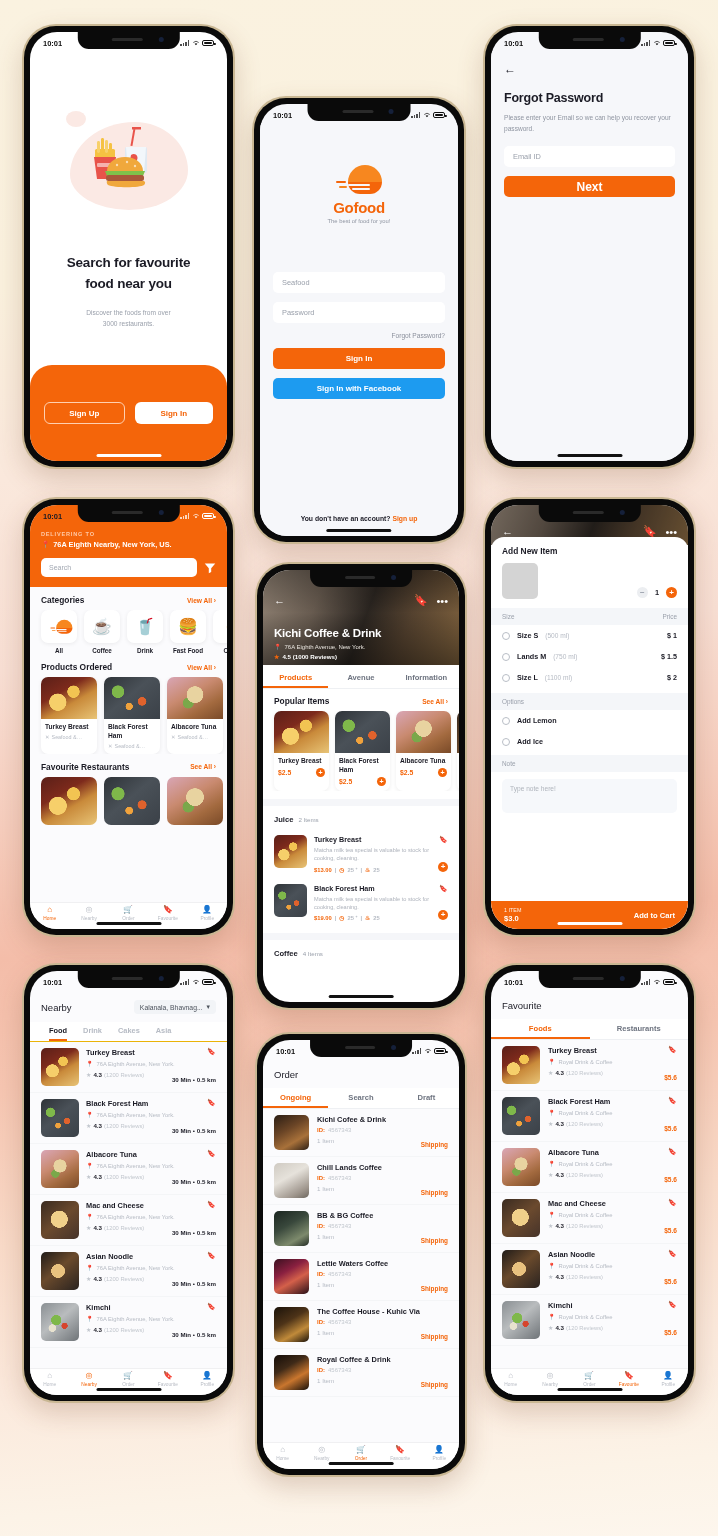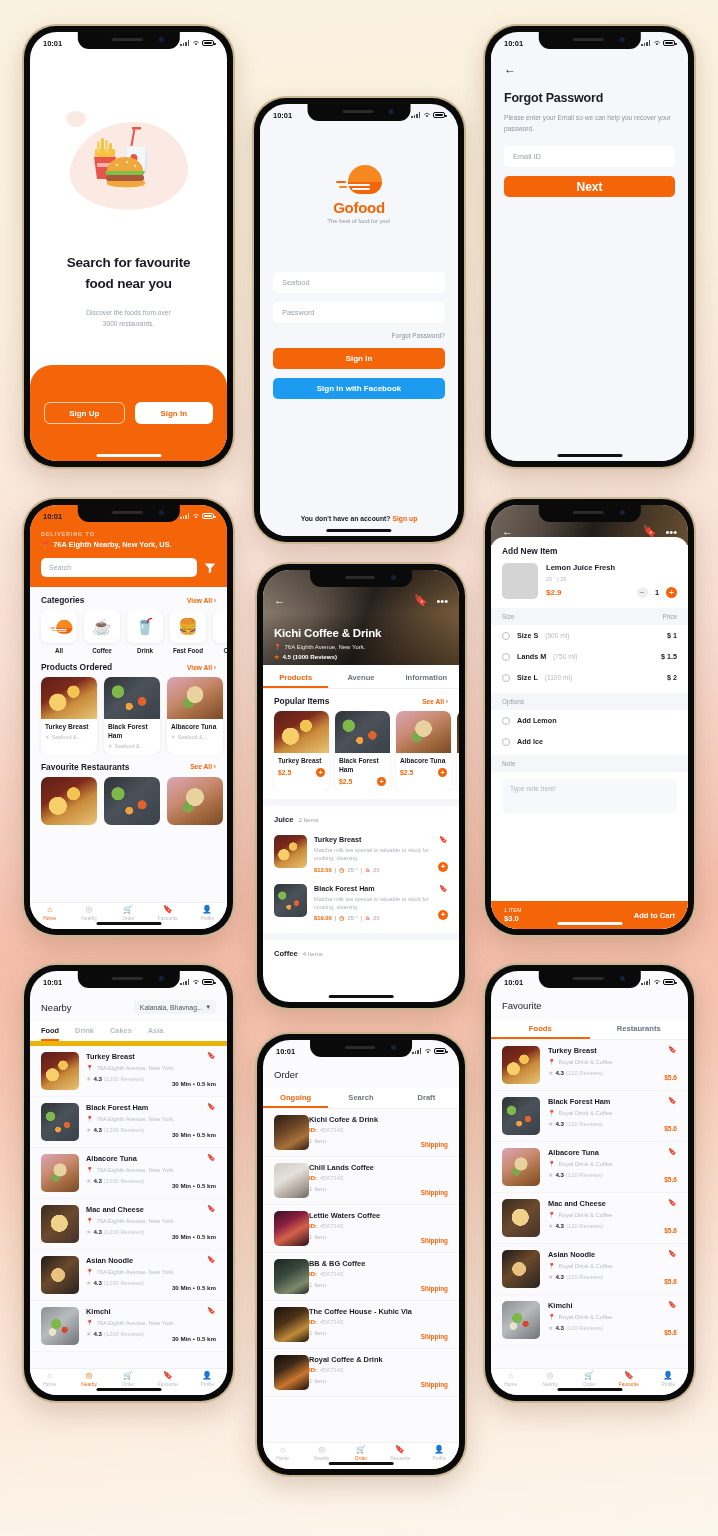--- a/index.html
+++ b/index.html
@@ -277,21 +277,21 @@
   .cart-bar .l1 { font-size:5.4px; opacity:.9;}
   .cart-bar .l2 { font-size:7.6px; font-weight:bold; margin-top:1px;}
   .cart-bar .cta { font-size:7.6px; font-weight:bold;}
 
   
   .nb-head { display:flex; align-items:center; justify-content:space-between;
     padding:10px 11px 8px 11px; }
   .nb-title { font-size:9.5px; color:#1b1b25; }
   .nb-drop { background:#f2f4f7; border-radius:4px; padding:3px 6px; font-size:6.8px;
     color:#4c525c; display:flex; align-items:center; gap:4px;}
-  .tabs4 { display:flex; background:#fff; border-bottom:5px solid #eab308; padding:0 11px;}
+  .tabs4 { display:flex; background:#fff; border-bottom:1px solid #eab308; padding:0 19px;}
   .tab4 { margin-right:16px; font-size:7.4px; padding:4px 0 6px 0; color:#b6bbc4;
     font-weight:bold;}
   .tab4.on { color:#1b1b25; box-shadow: inset 0 -2px 0 #f4650a;}
   .nb-row { display:flex; gap:7px; padding:6px 11px; position:relative;
     border-bottom:1px solid #f4f5f7;}
   .nb-row .img { width:38px;height:38px;flex:0 0 38px;border-radius:5px;}
   .nb-row .nm { font-size:7.4px; font-weight:bold; color:#1b1b25;}
   .nb-row .ad { font-size:5.8px; color:#b6bbc4; margin-top:3px; display:flex;
     align-items:center; gap:3px;}
   .nb-row .rt { font-size:5.8px; margin-top:4px; display:flex; align-items:center; gap:2px;}
@@ -299,21 +299,21 @@
   .nb-row .rt span { color:#c2c7ce;}
   .nb-row .dist { position:absolute; right:11px; bottom:9px; font-size:6.2px;
     font-weight:bold; color:#1b1b25;}
 
   
   .or-head { font-size:9.5px; color:#1b1b25; padding:10px 11px 8px 11px;}
   .tabs3b { display:flex; background:#fff; border-bottom:1px solid #eef0f3;}
   .tab3b { flex:1; text-align:center; font-size:7.6px; padding:5px 0 6px 0; color:#6e7480;
     font-weight:bold;}
   .tab3b.on { color:#f4650a; box-shadow: inset 0 -2px 0 #f4650a;}
-  .or-row { display:flex; gap:0; padding:6px 11px; position:relative;
+  .or-row { display:flex; gap:8px; padding:6px 11px; position:relative;
     border-bottom:1px solid #f4f5f7;}
   .or-row .img { width:35px;height:35px;flex:0 0 35px;border-radius:5px;}
   .or-row .nm { font-size:7.4px; font-weight:bold; color:#1b1b25;}
   .or-row .id { font-size:6px; color:#c2c7ce; margin-top:3px; display:flex; gap:3px;}
   .or-row .id b { color:#f4650a;}
   .or-row .ct { font-size:6.2px; color:#b6bbc4; margin-top:4px;}
   .or-row .st { position:absolute; right:11px; bottom:8px; font-size:6.4px;
     font-weight:bold; color:#f4650a;}
 
   
@@ -774,25 +774,20 @@
           <span style="display:flex;gap:8px;align-items:center">
             <span>🔖</span>
             <span>•••</span>
           </span>
         </div>
       </div>
       <div class="ai-sheet">
         <div class="ai-title">Add New Item</div>
         <div class="ai-item" style="position:relative">
           <div class="img ph ph-gray"></div>
-          <div style="flex:1">
-            <div class="nm">Lemon Juice Fresh</div>
-            <div class="mt">25 ⁺ | 25</div>
-            <div class="pr">$2.9</div>
-          </div>
           <div class="stepper" style="bottom:10px">
             <span class="step-btn step-minus">−</span>
             <span class="qty">1</span>
             <span class="step-btn step-plus">+</span>
           </div>
         </div>
         <div class="sec-bar">
           <span>Size</span>
               <span>Price</span>
         </div>
@@ -1061,35 +1056,35 @@
       <div class="nm">Chill Lands Coffee</div>
       <div class="id">
                   <b>ID:</b>
                   <span>4567343</span>
                 </div>
       <div class="ct">1 Item</div>
     </div>
     <span class="st">Shipping</span>
   </div>
   <div class="or-row">
-    <div class="img ph ph-cafe4"></div>
-    <div style="flex:1">
-      <div class="nm">Lettie Waters Coffee</div>
+    <div class="img ph ph-cafe3"></div>
+    <div style="flex:1">
+      <div class="nm">BB &amp; BG Coffee</div>
       <div class="id">
                   <b>ID:</b>
                   <span>4567343</span>
                 </div>
       <div class="ct">1 Item</div>
     </div>
     <span class="st">Shipping</span>
   </div>
   <div class="or-row">
-    <div class="img ph ph-cafe3"></div>
-    <div style="flex:1">
-      <div class="nm">BB &amp; BG Coffee</div>
+    <div class="img ph ph-cafe4"></div>
+    <div style="flex:1">
+      <div class="nm">Lettie Waters Coffee</div>
       <div class="id">
                   <b>ID:</b>
                   <span>4567343</span>
                 </div>
       <div class="ct">1 Item</div>
     </div>
     <span class="st">Shipping</span>
   </div>
   <div class="or-row">
     <div class="img ph ph-cafe5"></div>

